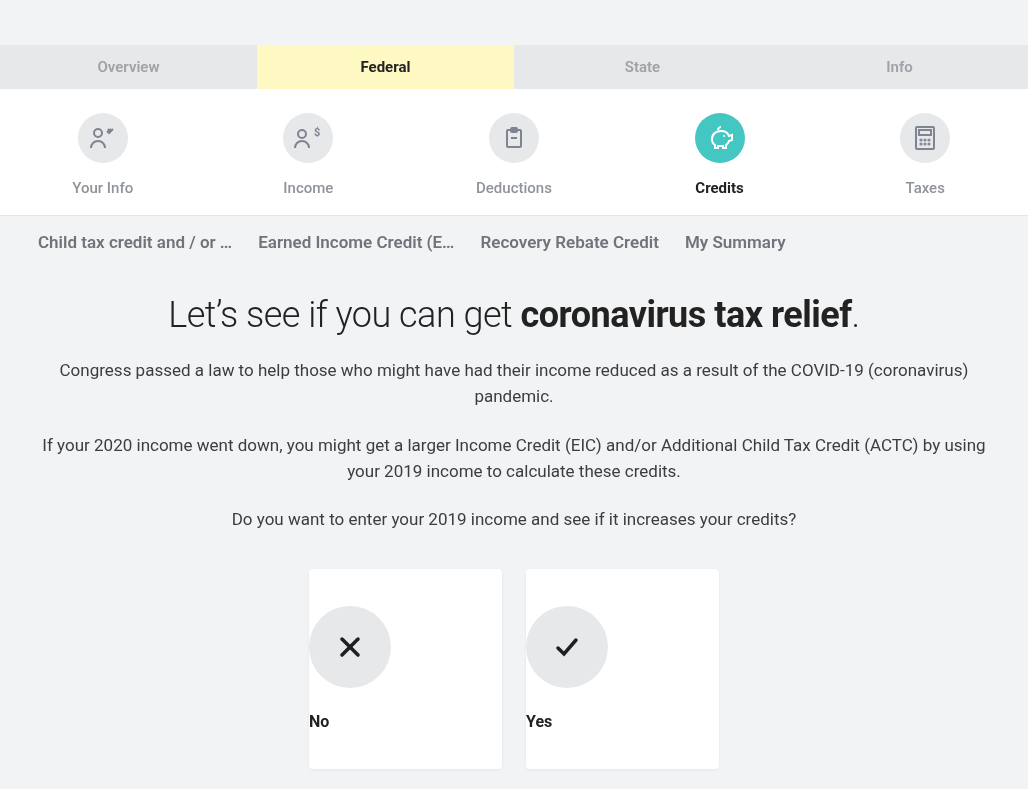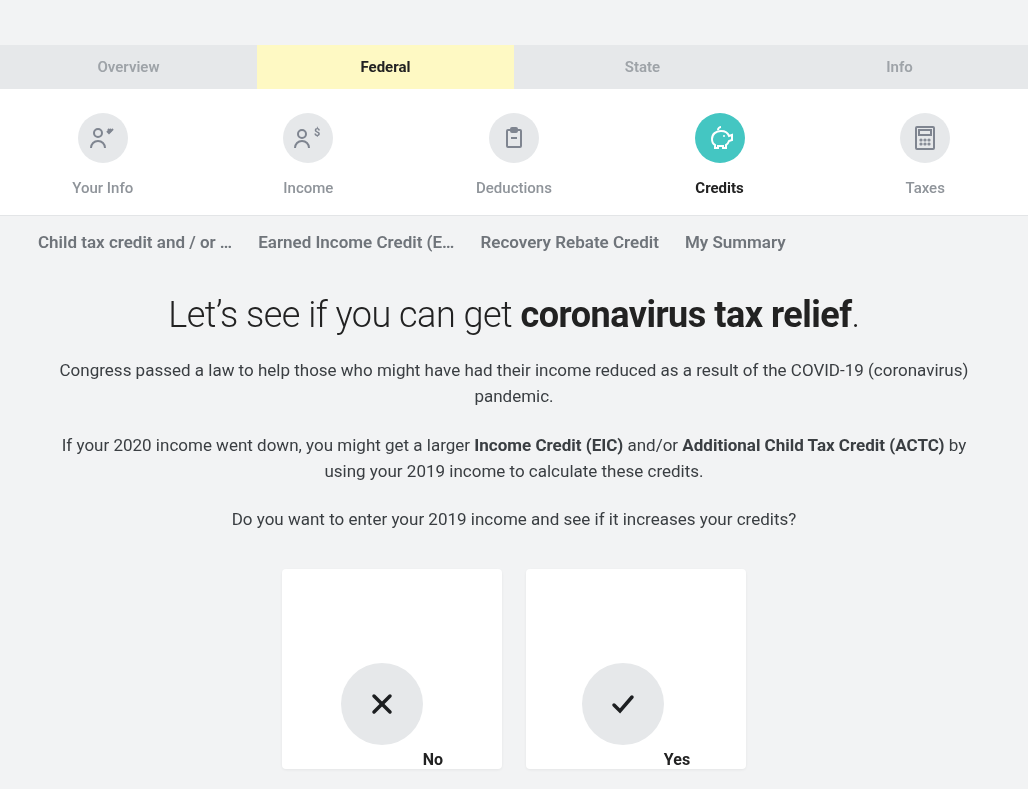--- a/index.html
+++ b/index.html
@@ -76,36 +76,36 @@
   }
   h1 .bold { font-weight: 700; }
   .para {
     font-size: 17px;
     color: #3a3e42;
     line-height: 1.55;
     margin-bottom: 22px;
     max-width: 960px;
     margin-left: auto; margin-right: auto;
   }
-  .para .b { font-weight: 700; }
+  .para .b { font-weight: 400; }
   .choice-row {
     display: flex;
     justify-content: center;
     gap: 24px;
     margin-top: 36px;
   }
   .choice-card {
-    width: 220px;
+    width: 193px;
     height: 200px;
     background: #fff;
     border-radius: 4px;
     box-shadow: 0 1px 3px rgba(0,0,0,0.06);
     display: flex;
-    flex-direction: row;
-    align-items: flex-end;
+    flex-direction: column;
+    align-items: flex-start;
     justify-content: center;
     cursor: pointer;
   }
   .choice-card .circ {
     width: 82px; height: 82px;
     border-radius: 50%;
     background: #e6e8ea;
     display: flex; align-items: center; justify-content: center;
     margin-bottom: 24px;
   }

